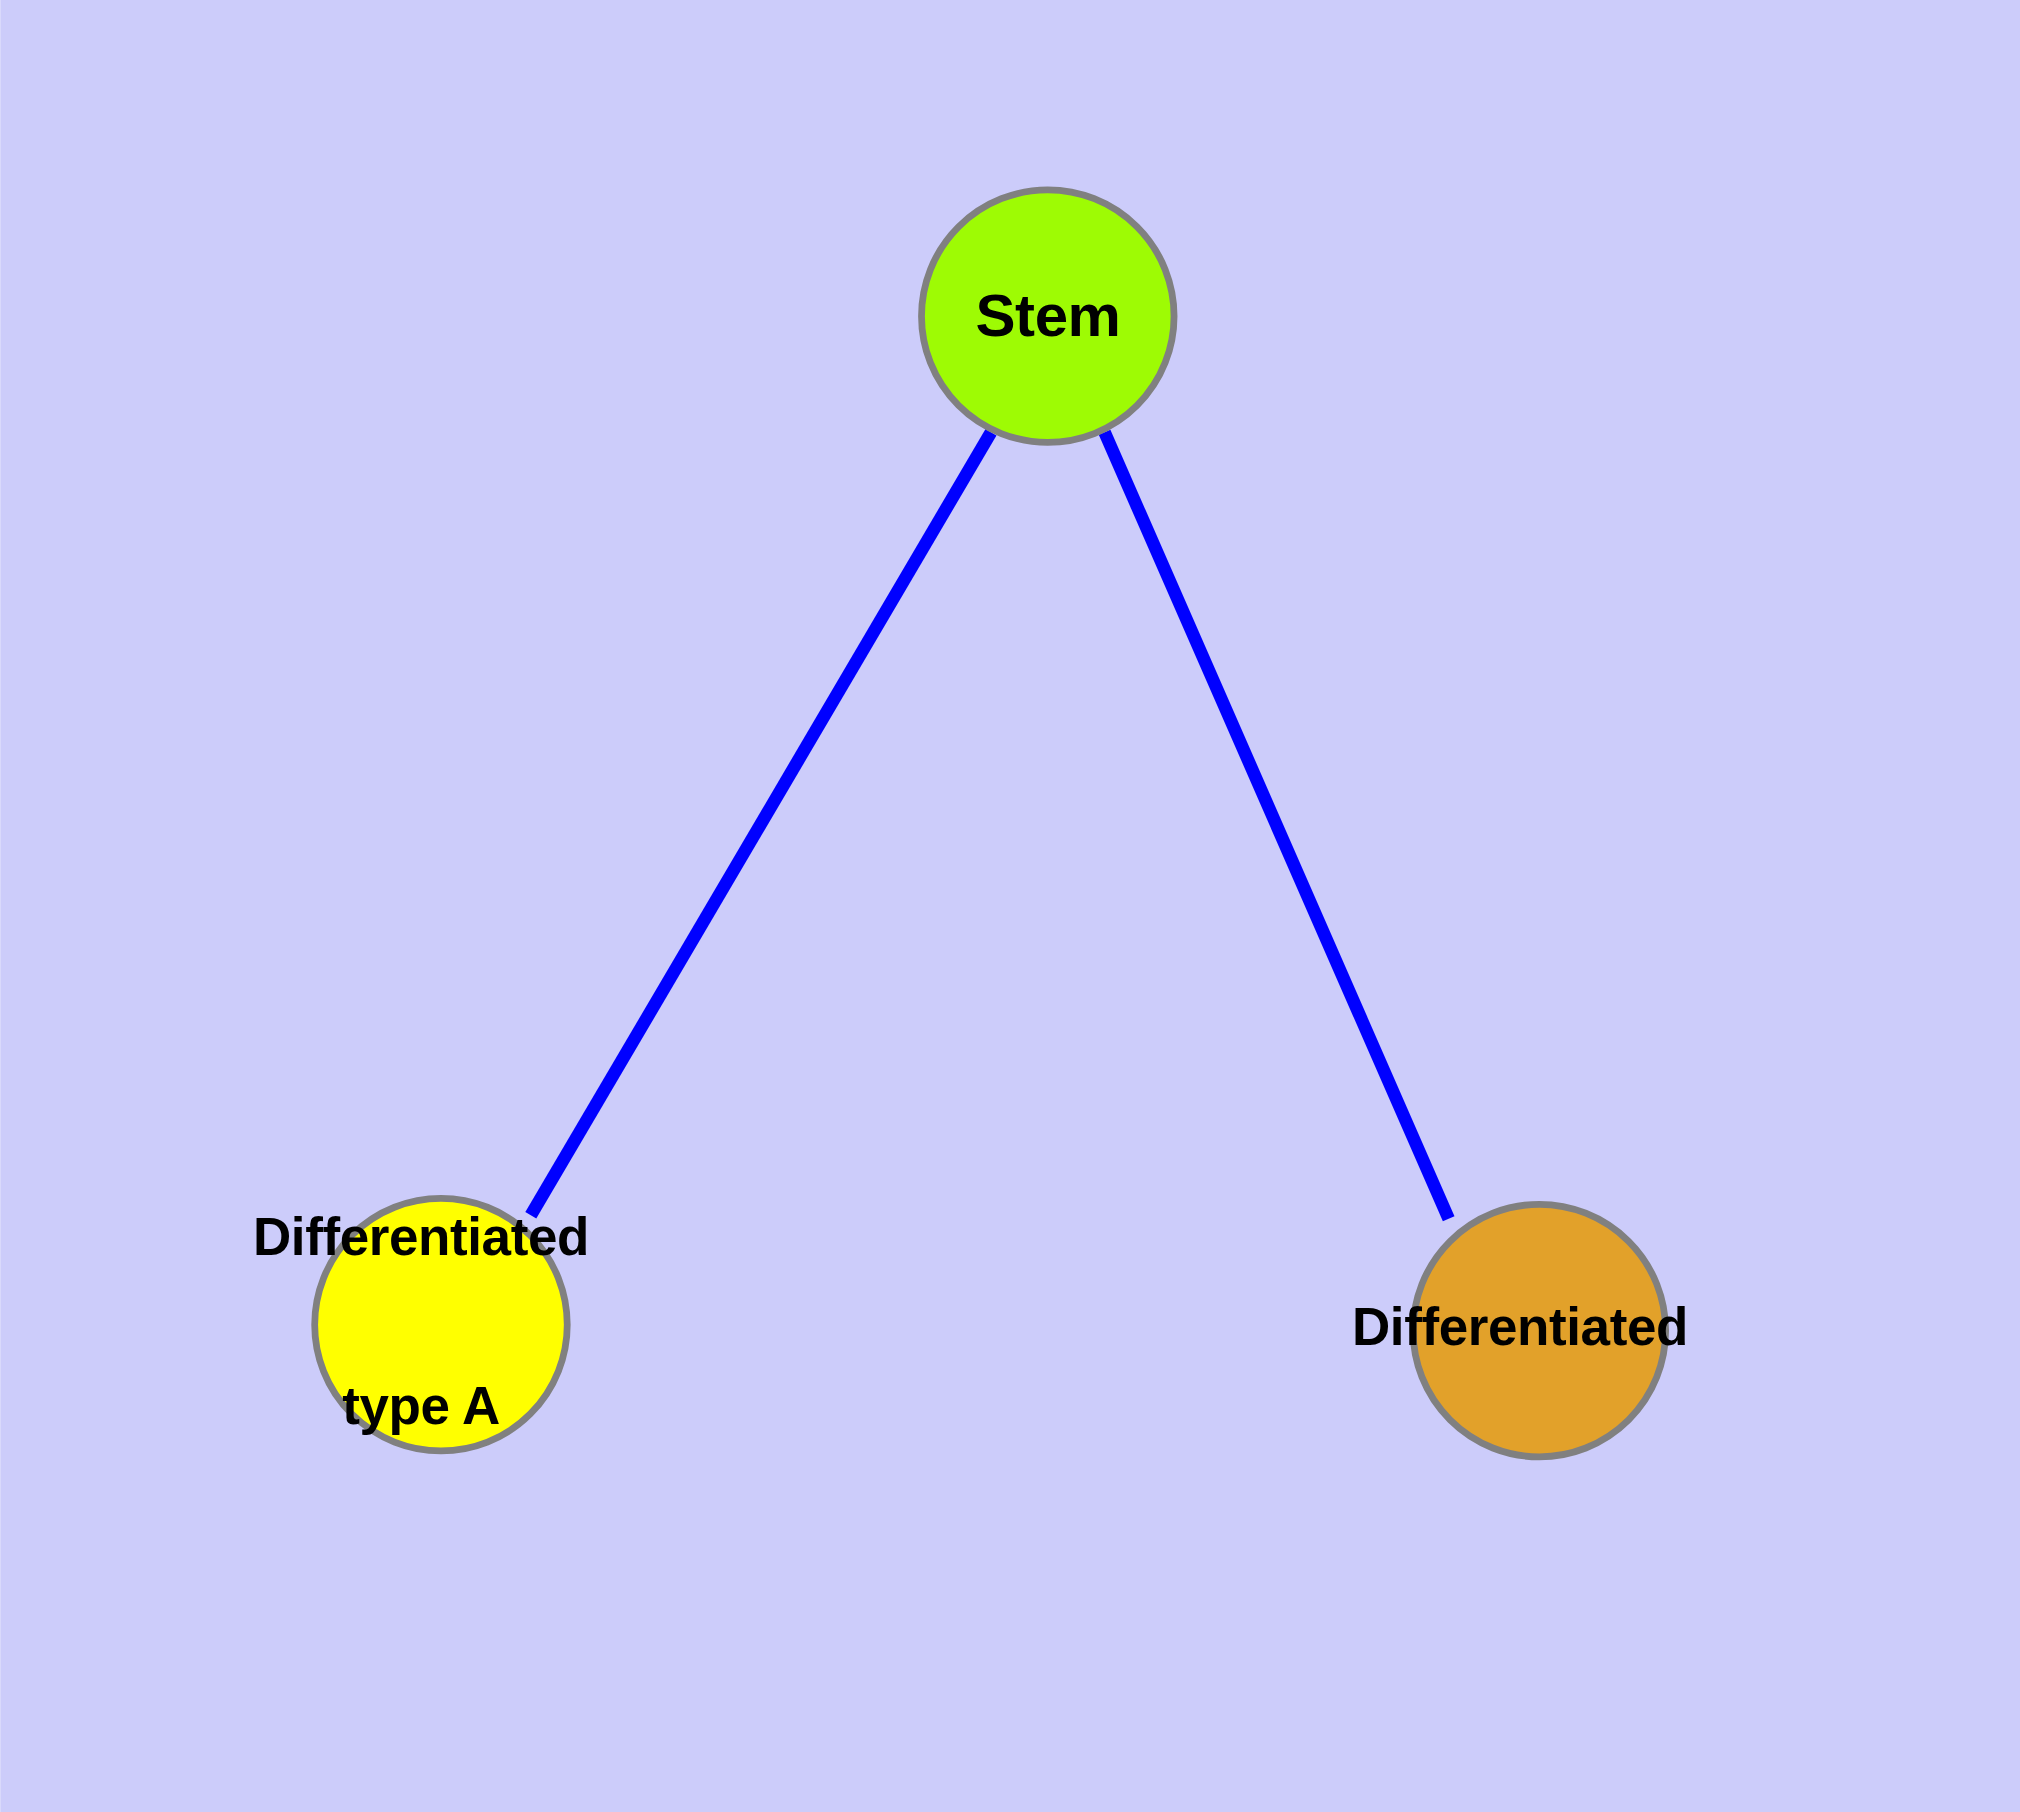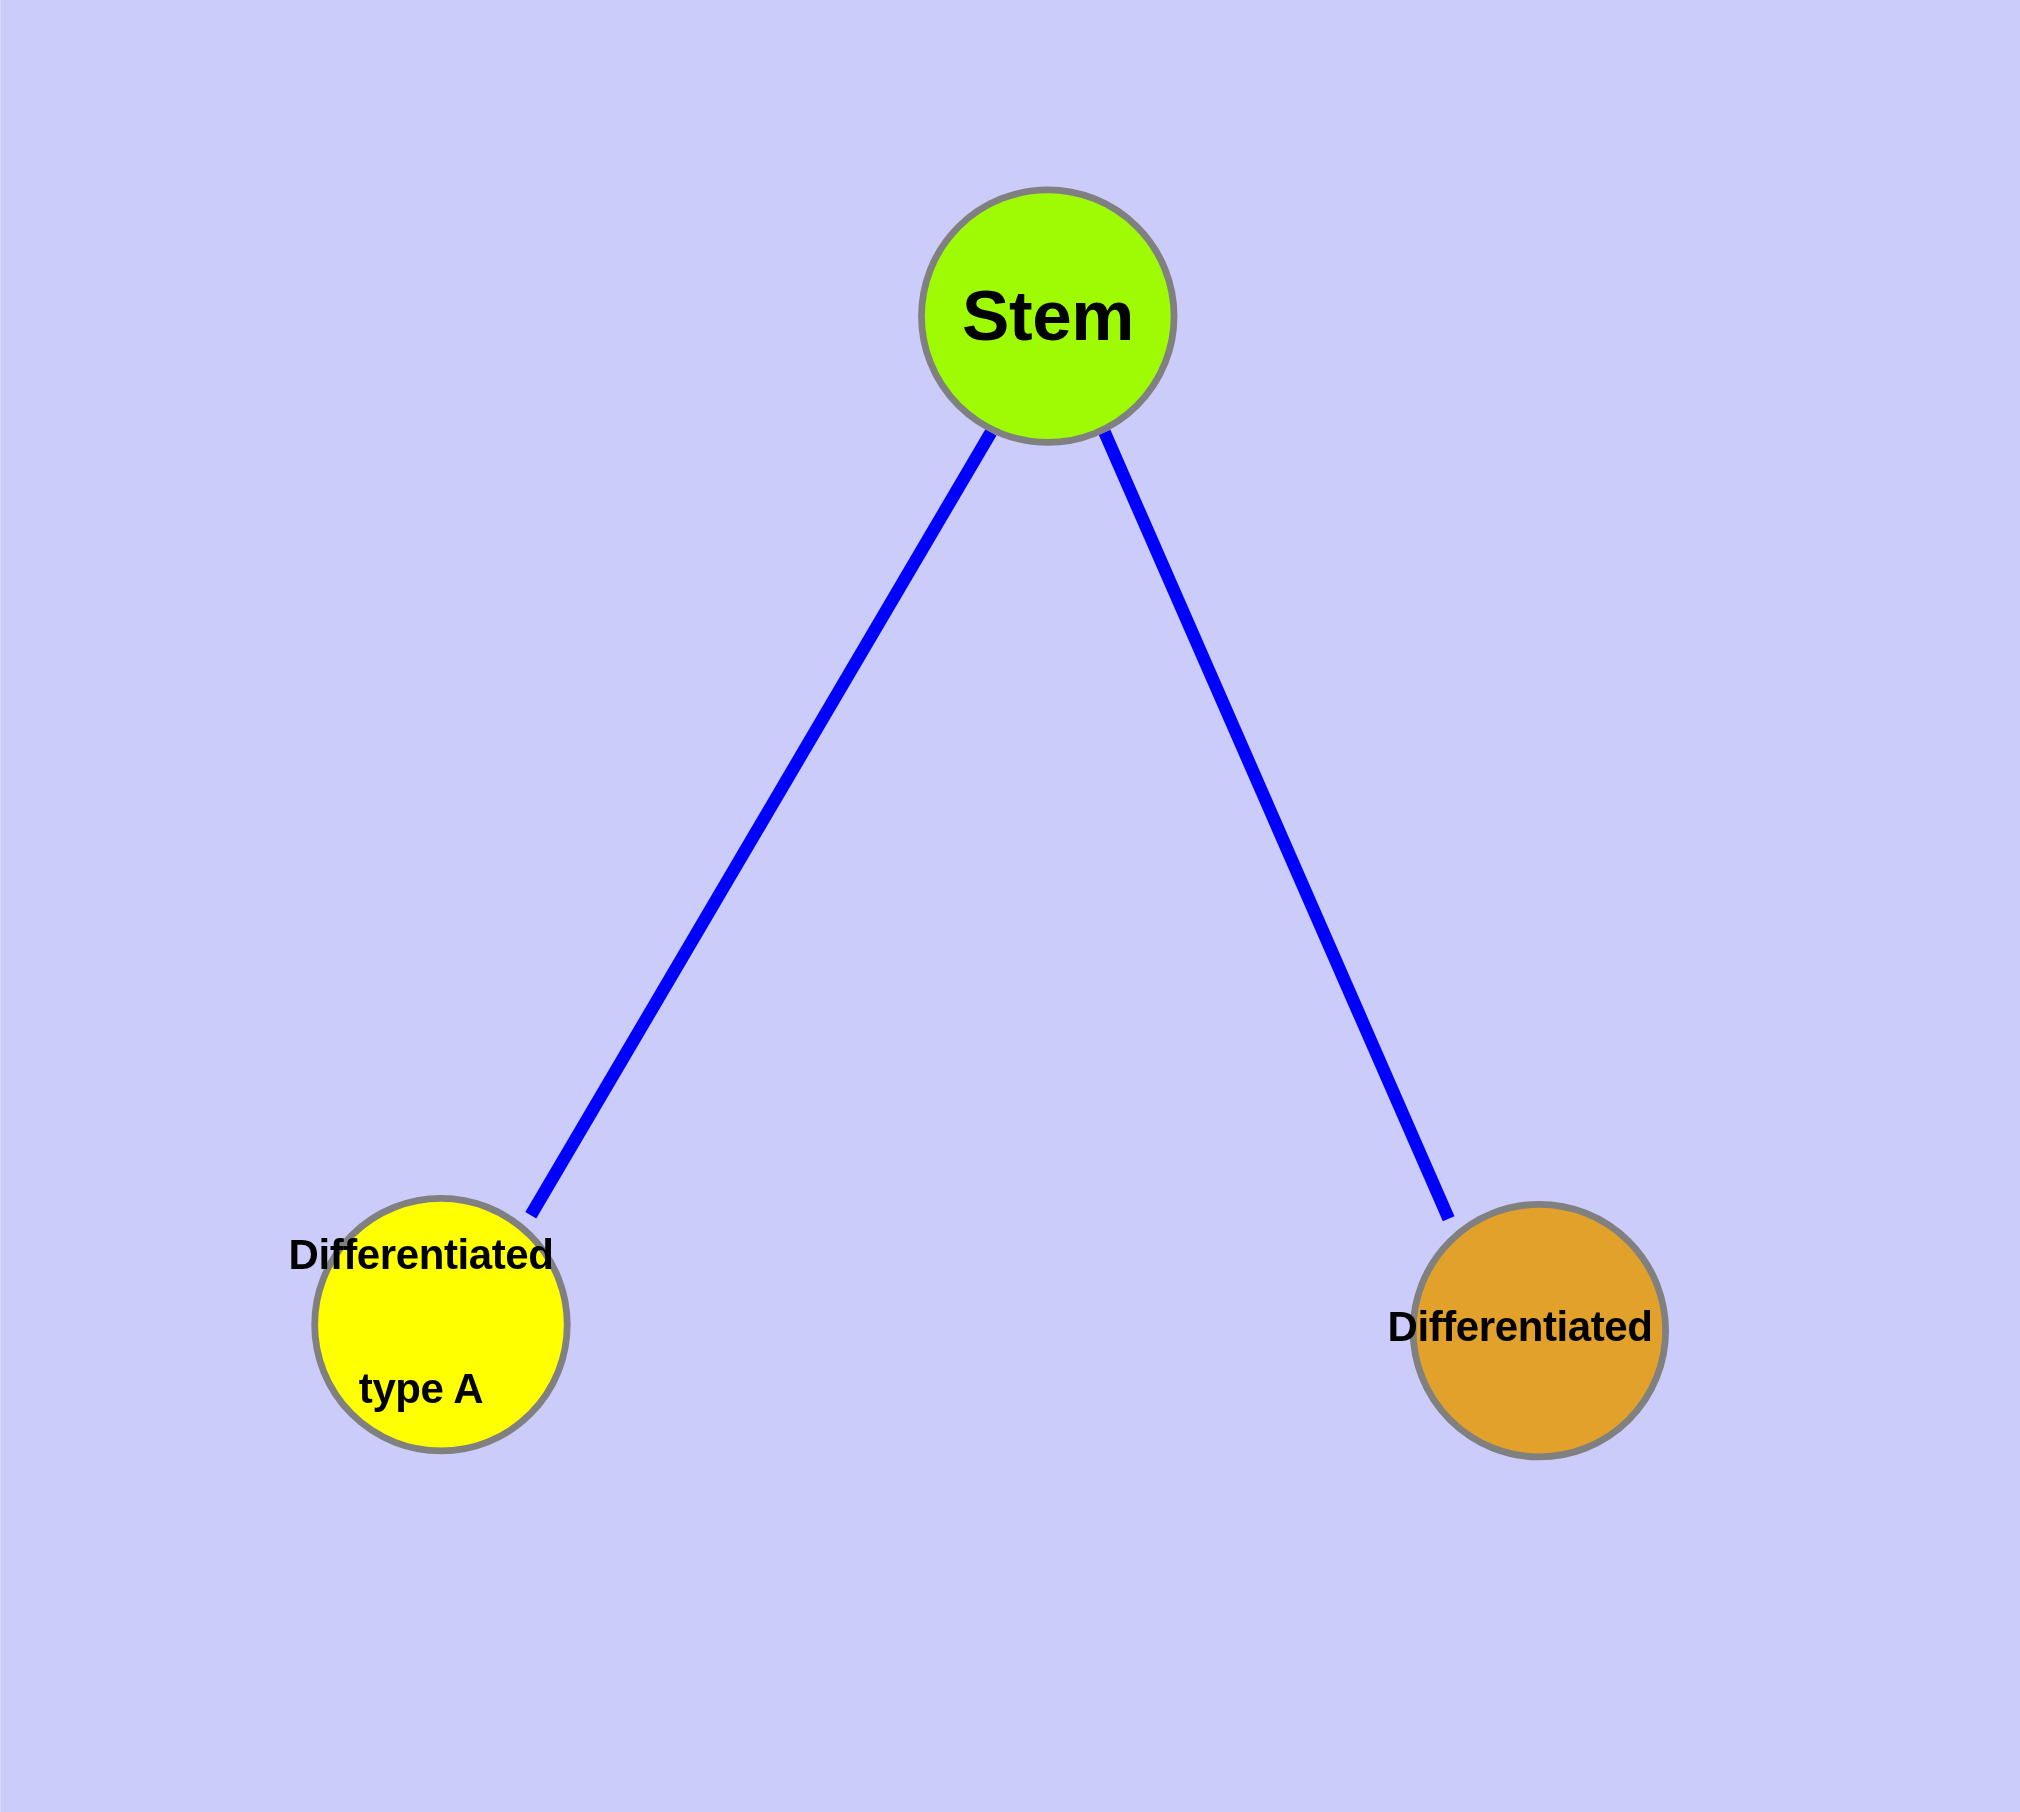--- a/index.html
+++ b/index.html
@@ -27,24 +27,24 @@
     text-align: center;
     font-weight: bold;
     color: #000000;
     white-space: pre;
     line-height: 1.06;
     letter-spacing: -0.4px;
     pointer-events: none;
     transform: translate(-50%, -50%);
   }
   .label-stem {
-    font-size: 71px;
+    font-size: 60px;
   }
   .label-diff {
-    font-size: 42px;
+    font-size: 53px;
   }
 </style>
 </head>
 <body>
 
 <div id="canvas">
 
   <svg id="graph-svg" viewBox="0 0 2384 2138" xmlns="http://www.w3.org/2000/svg">
 
     <rect x="0" y="0" width="2384" height="2138" fill="#ccccfa"></rect>

